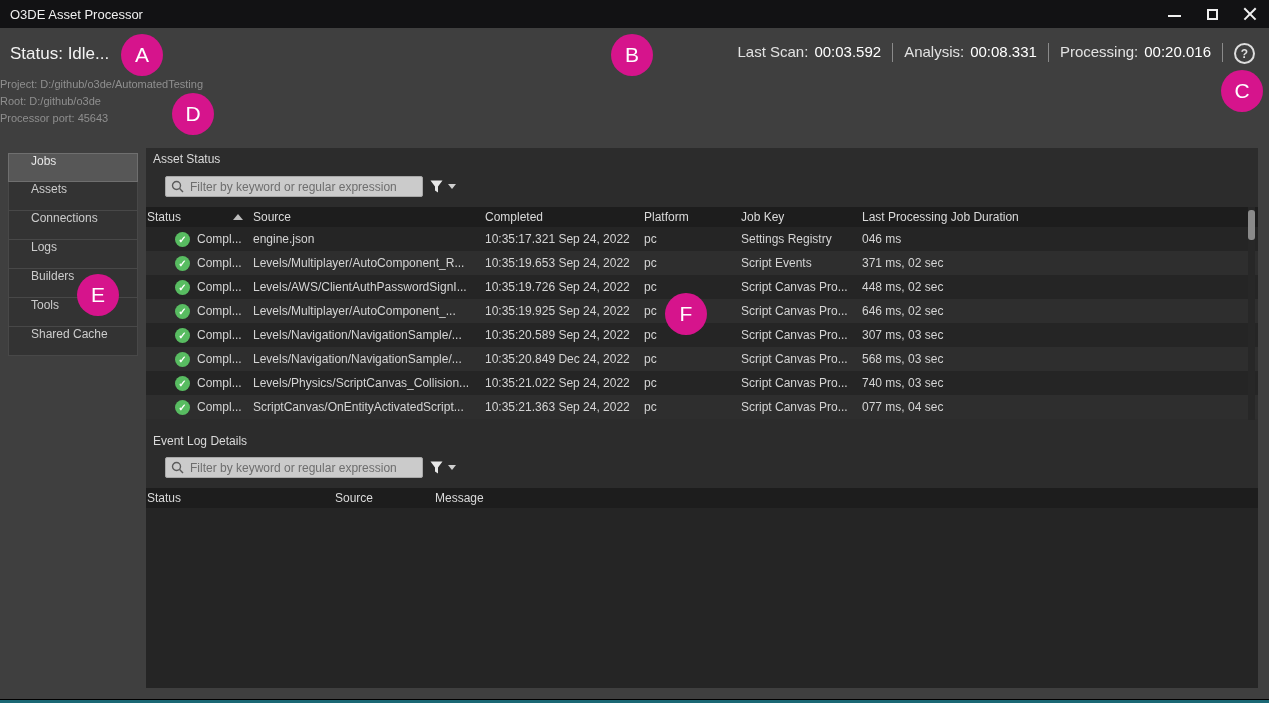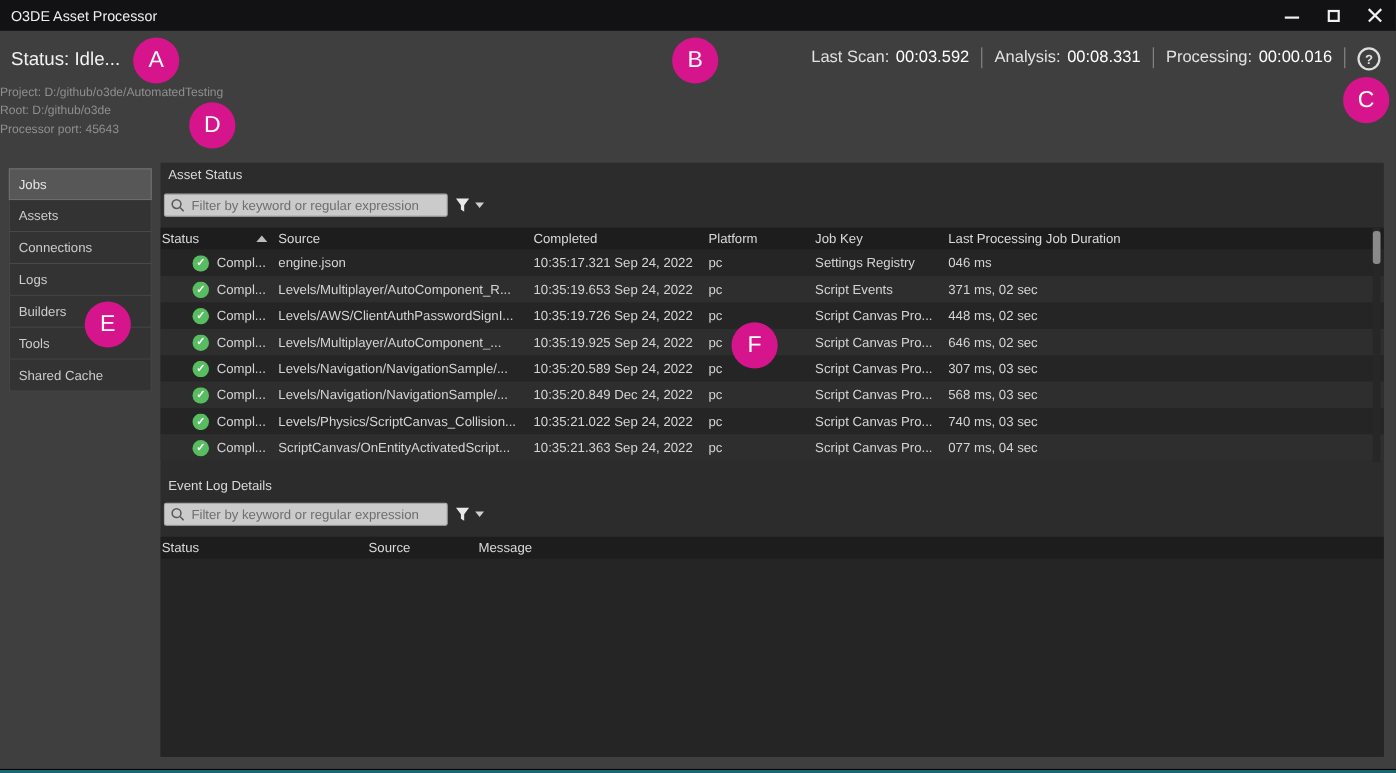--- a/index.html
+++ b/index.html
@@ -43,33 +43,33 @@
   .help-icon {
     width:21px; height:21px; border:2px solid #dedede; border-radius:50%;
     display:flex; align-items:center; justify-content:center;
     font-size:12px; font-weight:bold; color:#dedede; cursor:pointer;
   }
 
   
   .sidebar { position:absolute; left:8px; top:153px; width:130px; z-index:5; }
   .tab {
     height:29px; background:#333333; border:1px solid #484848; border-top:none;
-    display:flex; align-items:center; padding-left:8px;
+    display:flex; align-items:flex-start; padding-left:22px;
     font-size:12px; color:#cccccc; cursor:pointer;
   }
   .tab:first-child { border-top:1px solid #484848; }
   .tab.selected { background:#575757; border:1px solid #6f6f6f; color:#e6e6e6; }
 
   
   .panel {
     position:absolute; left:146px; top:148px; width:1112px; height:540px;
     background:#2c2c2c;
   }
   .section-title { position:absolute; left:7px; font-size:12px; color:#dadada; }
-  .filter-bar { position:absolute; left:3px; display:flex; align-items:center; }
+  .filter-bar { position:absolute; left:19px; display:flex; align-items:center; }
   .filter-input-wrap { position:relative; }
   .filter-input {
     width:258px; height:21px; background:#cbcbcb; border:1px solid #a8a8a8;
     border-radius:2px; font-family:"Liberation Sans", sans-serif;
     font-size:12px; color:#333; padding:0 6px 0 24px; outline:none;
   }
   .filter-input::placeholder { color:#6e6e6e; }
   .search-icon { position:absolute; left:6px; top:4px; pointer-events:none; }
   .funnel-btn { display:flex; align-items:center; margin-left:7px; cursor:pointer; }
   .caret-down {
@@ -158,21 +158,21 @@
 <div class="timers">
   <span>
     <span class="timer-label">Last Scan:</span><span class="timer-value">00:03.592</span>
   </span>
   <span class="timer-sep"></span>
   <span>
     <span class="timer-label">Analysis:</span><span class="timer-value">00:08.331</span>
   </span>
   <span class="timer-sep"></span>
   <span>
-    <span class="timer-label">Processing:</span><span class="timer-value">00:00.016</span>
+    <span class="timer-label">Processing:</span><span class="timer-value">00:20.016</span>
   </span>
   <span class="timer-sep"></span>
   <span class="help-icon">?</span>
 </div>
 
 <div class="sidebar">
   <div class="tab selected">
       <span>Jobs</span>
     </div>
   <div class="tab">

